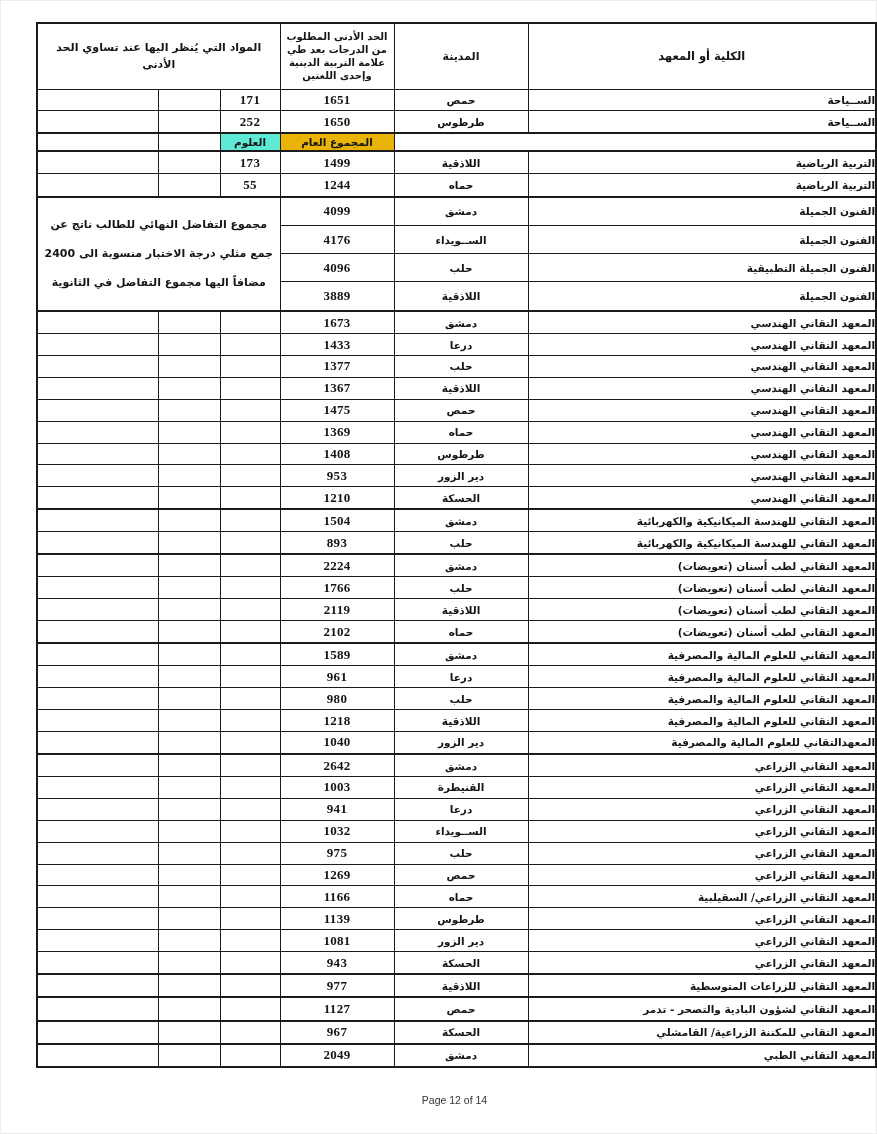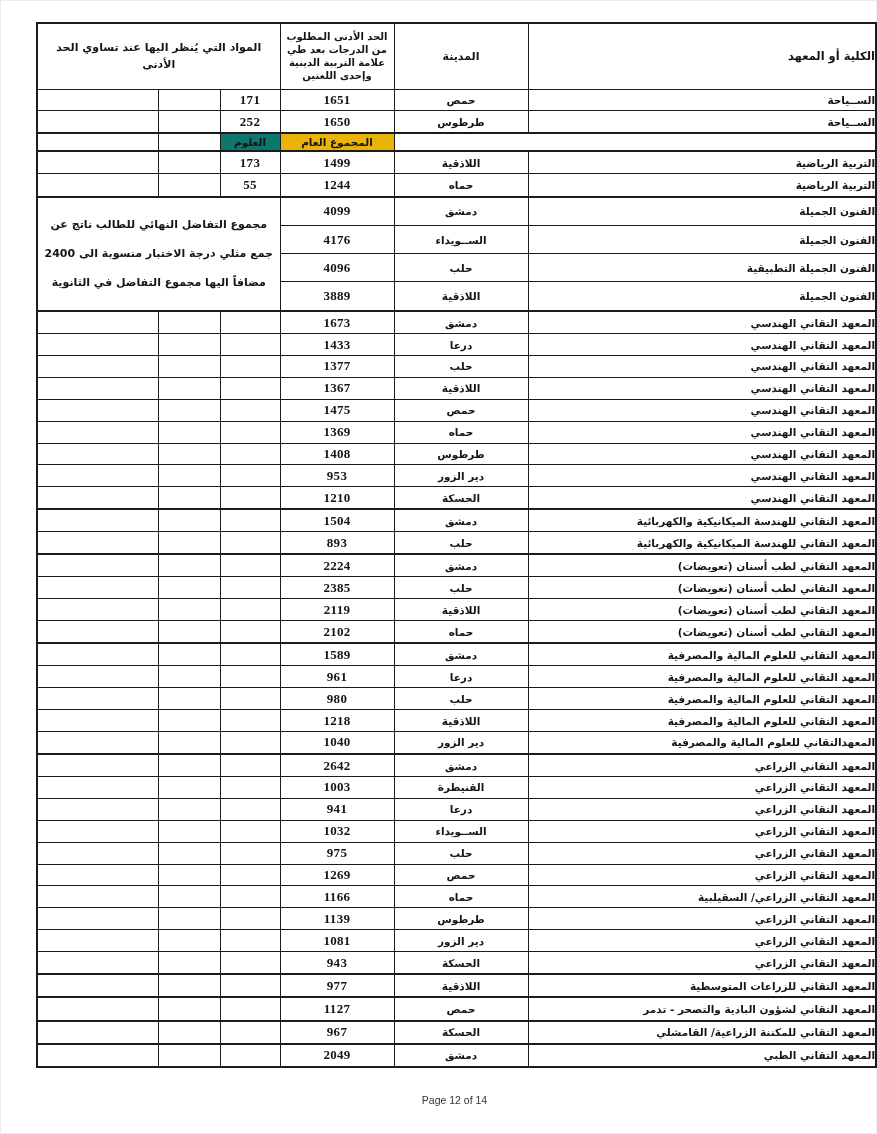--- a/index.html
+++ b/index.html
@@ -11,21 +11,21 @@
   .score-table{
     position:absolute;left:36px;top:22px;width:839px;height:1046px;
     border-collapse:collapse;table-layout:fixed;direction:rtl;
     border:2px solid #1b1b1b;
   }
   .score-table th,.score-table td{
     border:1px solid #1b1b1b;padding:0;vertical-align:middle;overflow:hidden;
   }
   thead tr{height:66px;}
   thead th{border-bottom-width:2px;font-weight:bold;background:#fff;}
-  .th-college{font-size:11.5px;text-align:right;}
+  .th-college{font-size:11.5px;text-align:center;}
   .th-city{font-size:11px;text-align:center;}
   .th-min{font-size:10px;line-height:13px;text-align:center;padding:2px 3px;}
   .th-tie{font-size:11px;line-height:17px;text-align:center;padding:0 14px;}
   .college{text-align:right;padding:0 4px;font-size:10.5px;font-weight:bold;}
   .city{text-align:center;font-size:10.5px;font-weight:bold;}
   .num{
     text-align:center;font-family:"Liberation Serif",serif;
     font-size:13px;font-weight:bold;letter-spacing:.3px;
   }
   .shaded{font-size:10.5px;font-weight:bold;text-align:center;background:#c4c4c4;}
@@ -73,21 +73,21 @@
         <td class="college">الســياحة</td>
         <td class="city">طرطوس</td>
         <td class="num">1650</td>
         <td class="num">252</td>
         <td></td>
         <td></td>
       </tr>
       <tr class="summary">
         <td colspan="2"></td>
         <td class="shaded" style="background: #eab308;">المجموع العام</td>
-        <td class="shaded" style="background: #0f766e;">العلوم</td>
+        <td class="shaded" style="background: #5eead4;">العلوم</td>
         <td></td>
         <td></td>
       </tr>
       <tr class="thick">
         <td class="college">التربية الرياضية</td>
         <td class="city">اللاذقية</td>
         <td class="num">1499</td>
         <td class="num">173</td>
         <td></td>
         <td></td>
@@ -213,21 +213,21 @@
         <td class="college">المعهد التقاني لطب أسنان (تعويضات)</td>
         <td class="city">دمشق</td>
         <td class="num">2224</td>
         <td class="num"></td>
         <td></td>
         <td></td>
       </tr>
       <tr>
         <td class="college">المعهد التقاني لطب أسنان (تعويضات)</td>
         <td class="city">حلب</td>
-        <td class="num">2385</td>
+        <td class="num">1766</td>
         <td class="num"></td>
         <td></td>
         <td></td>
       </tr>
       <tr>
         <td class="college">المعهد التقاني لطب أسنان (تعويضات)</td>
         <td class="city">اللاذقية</td>
         <td class="num">2119</td>
         <td class="num"></td>
         <td></td>

